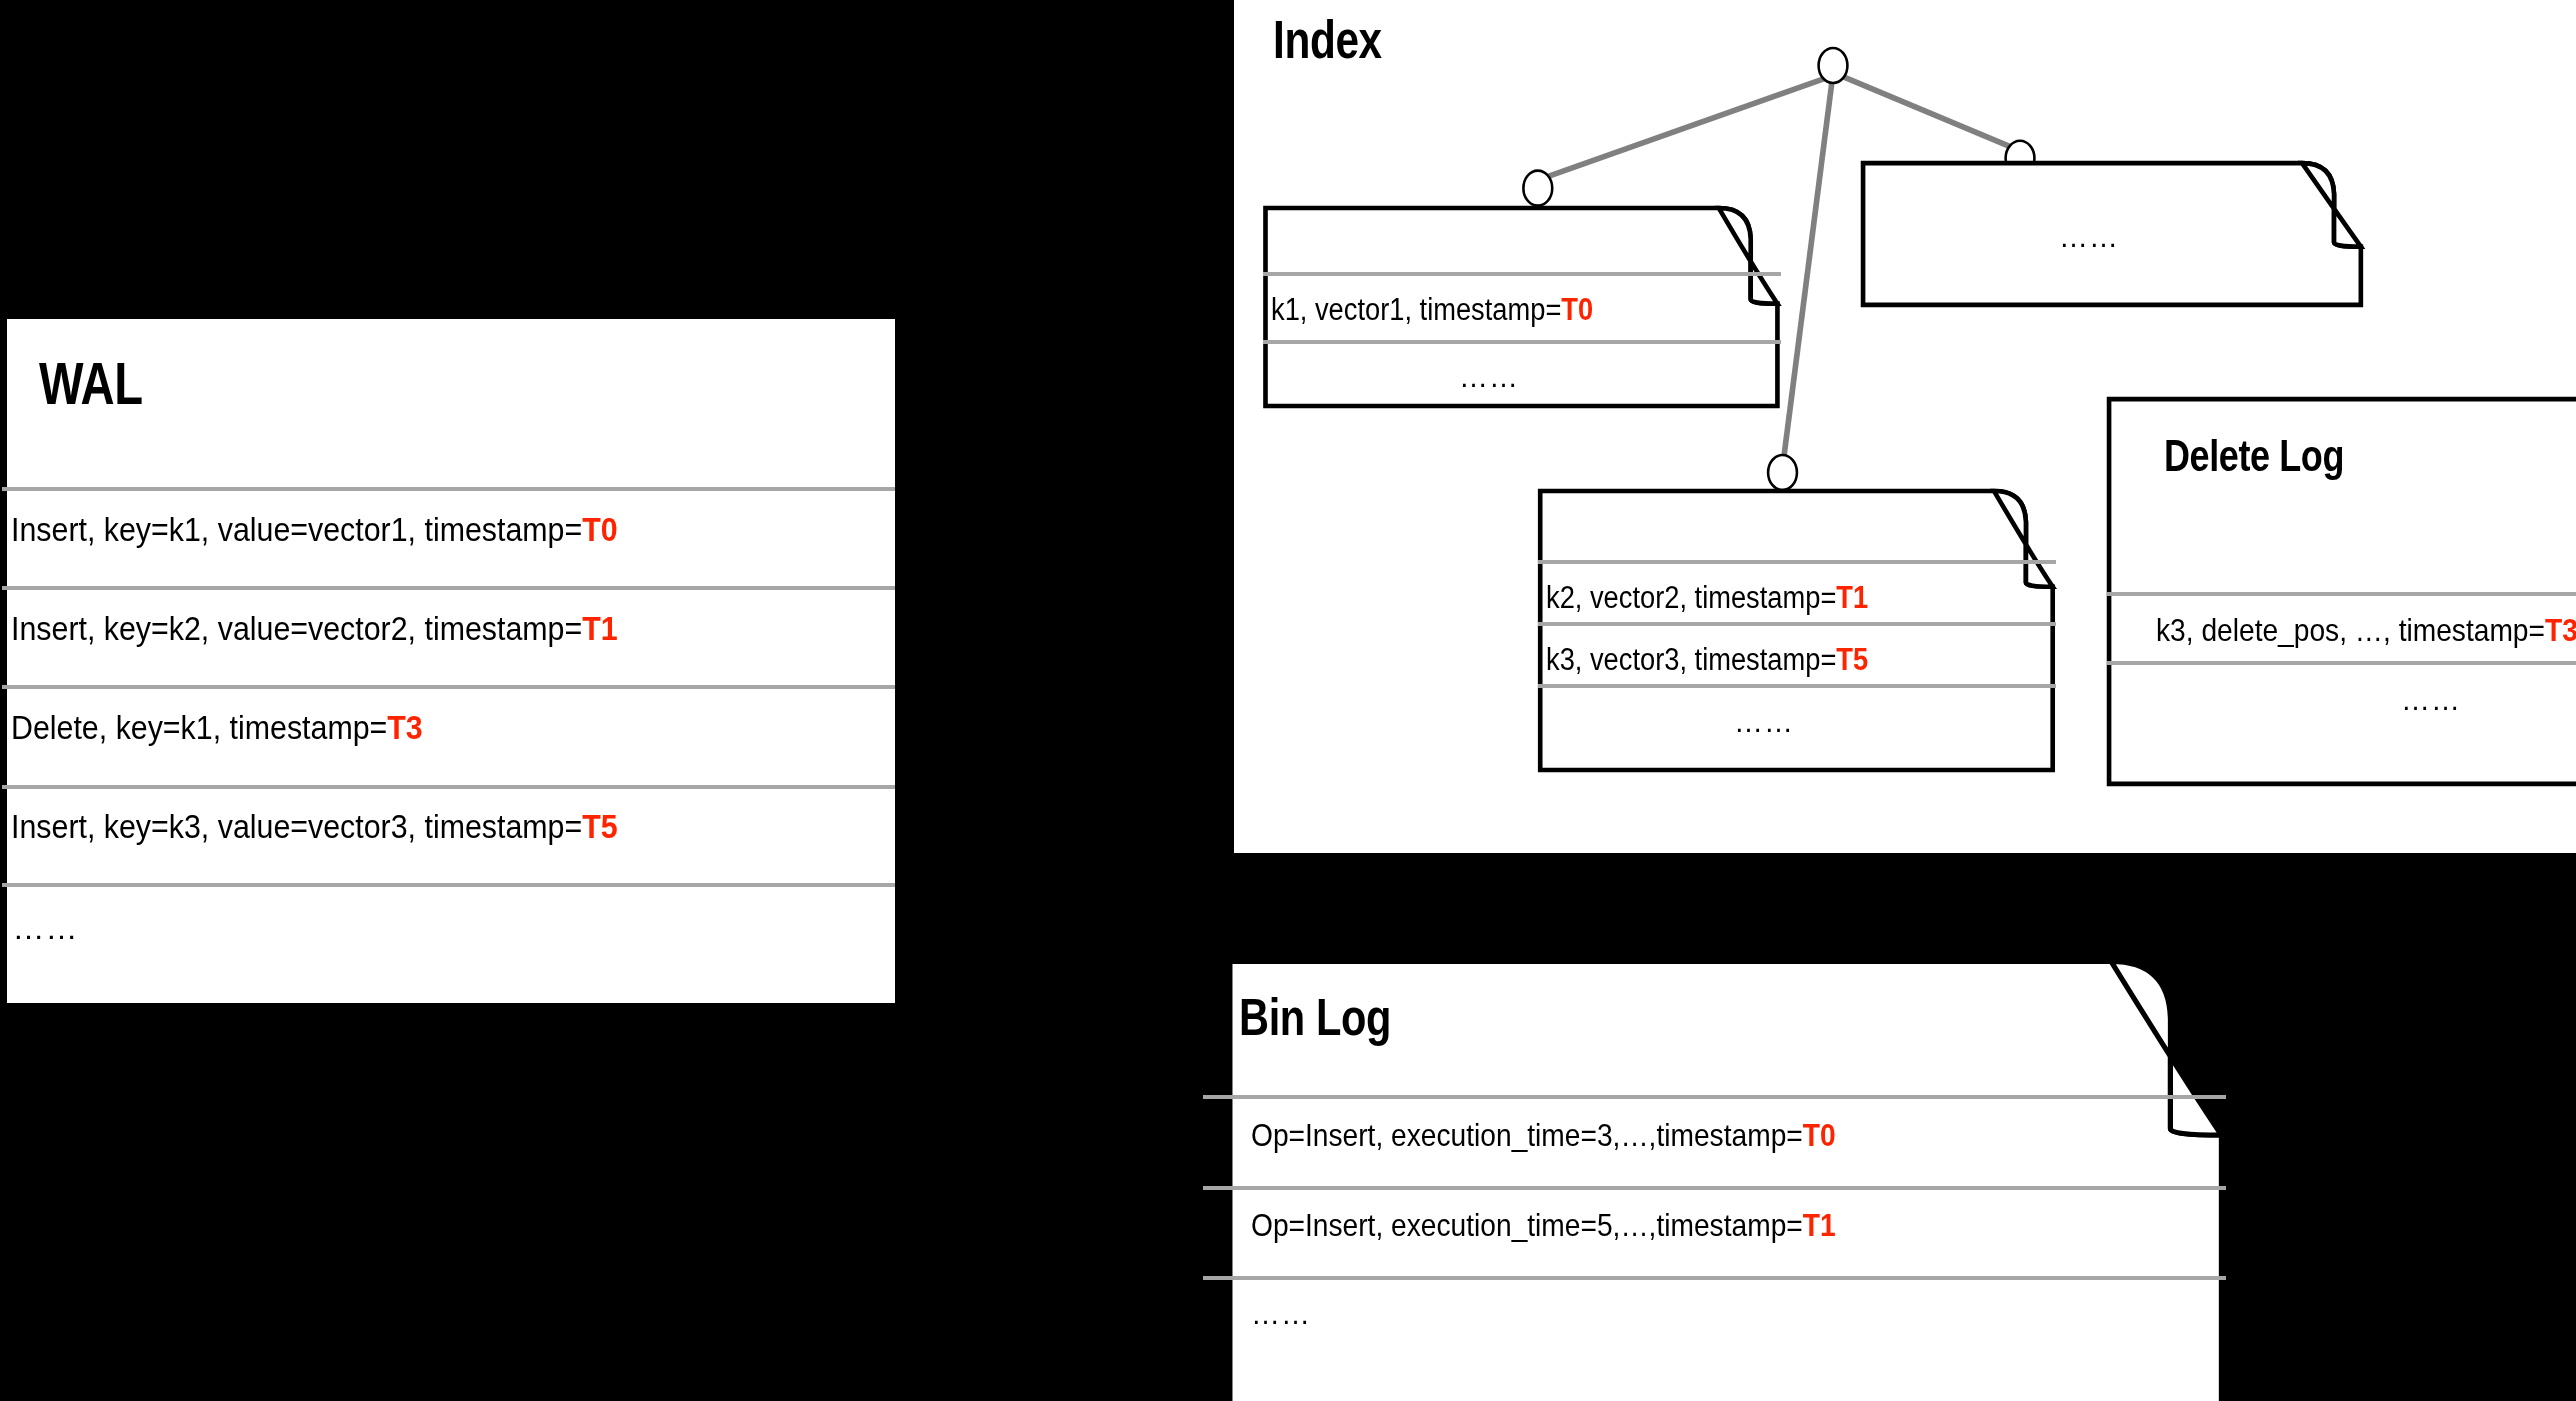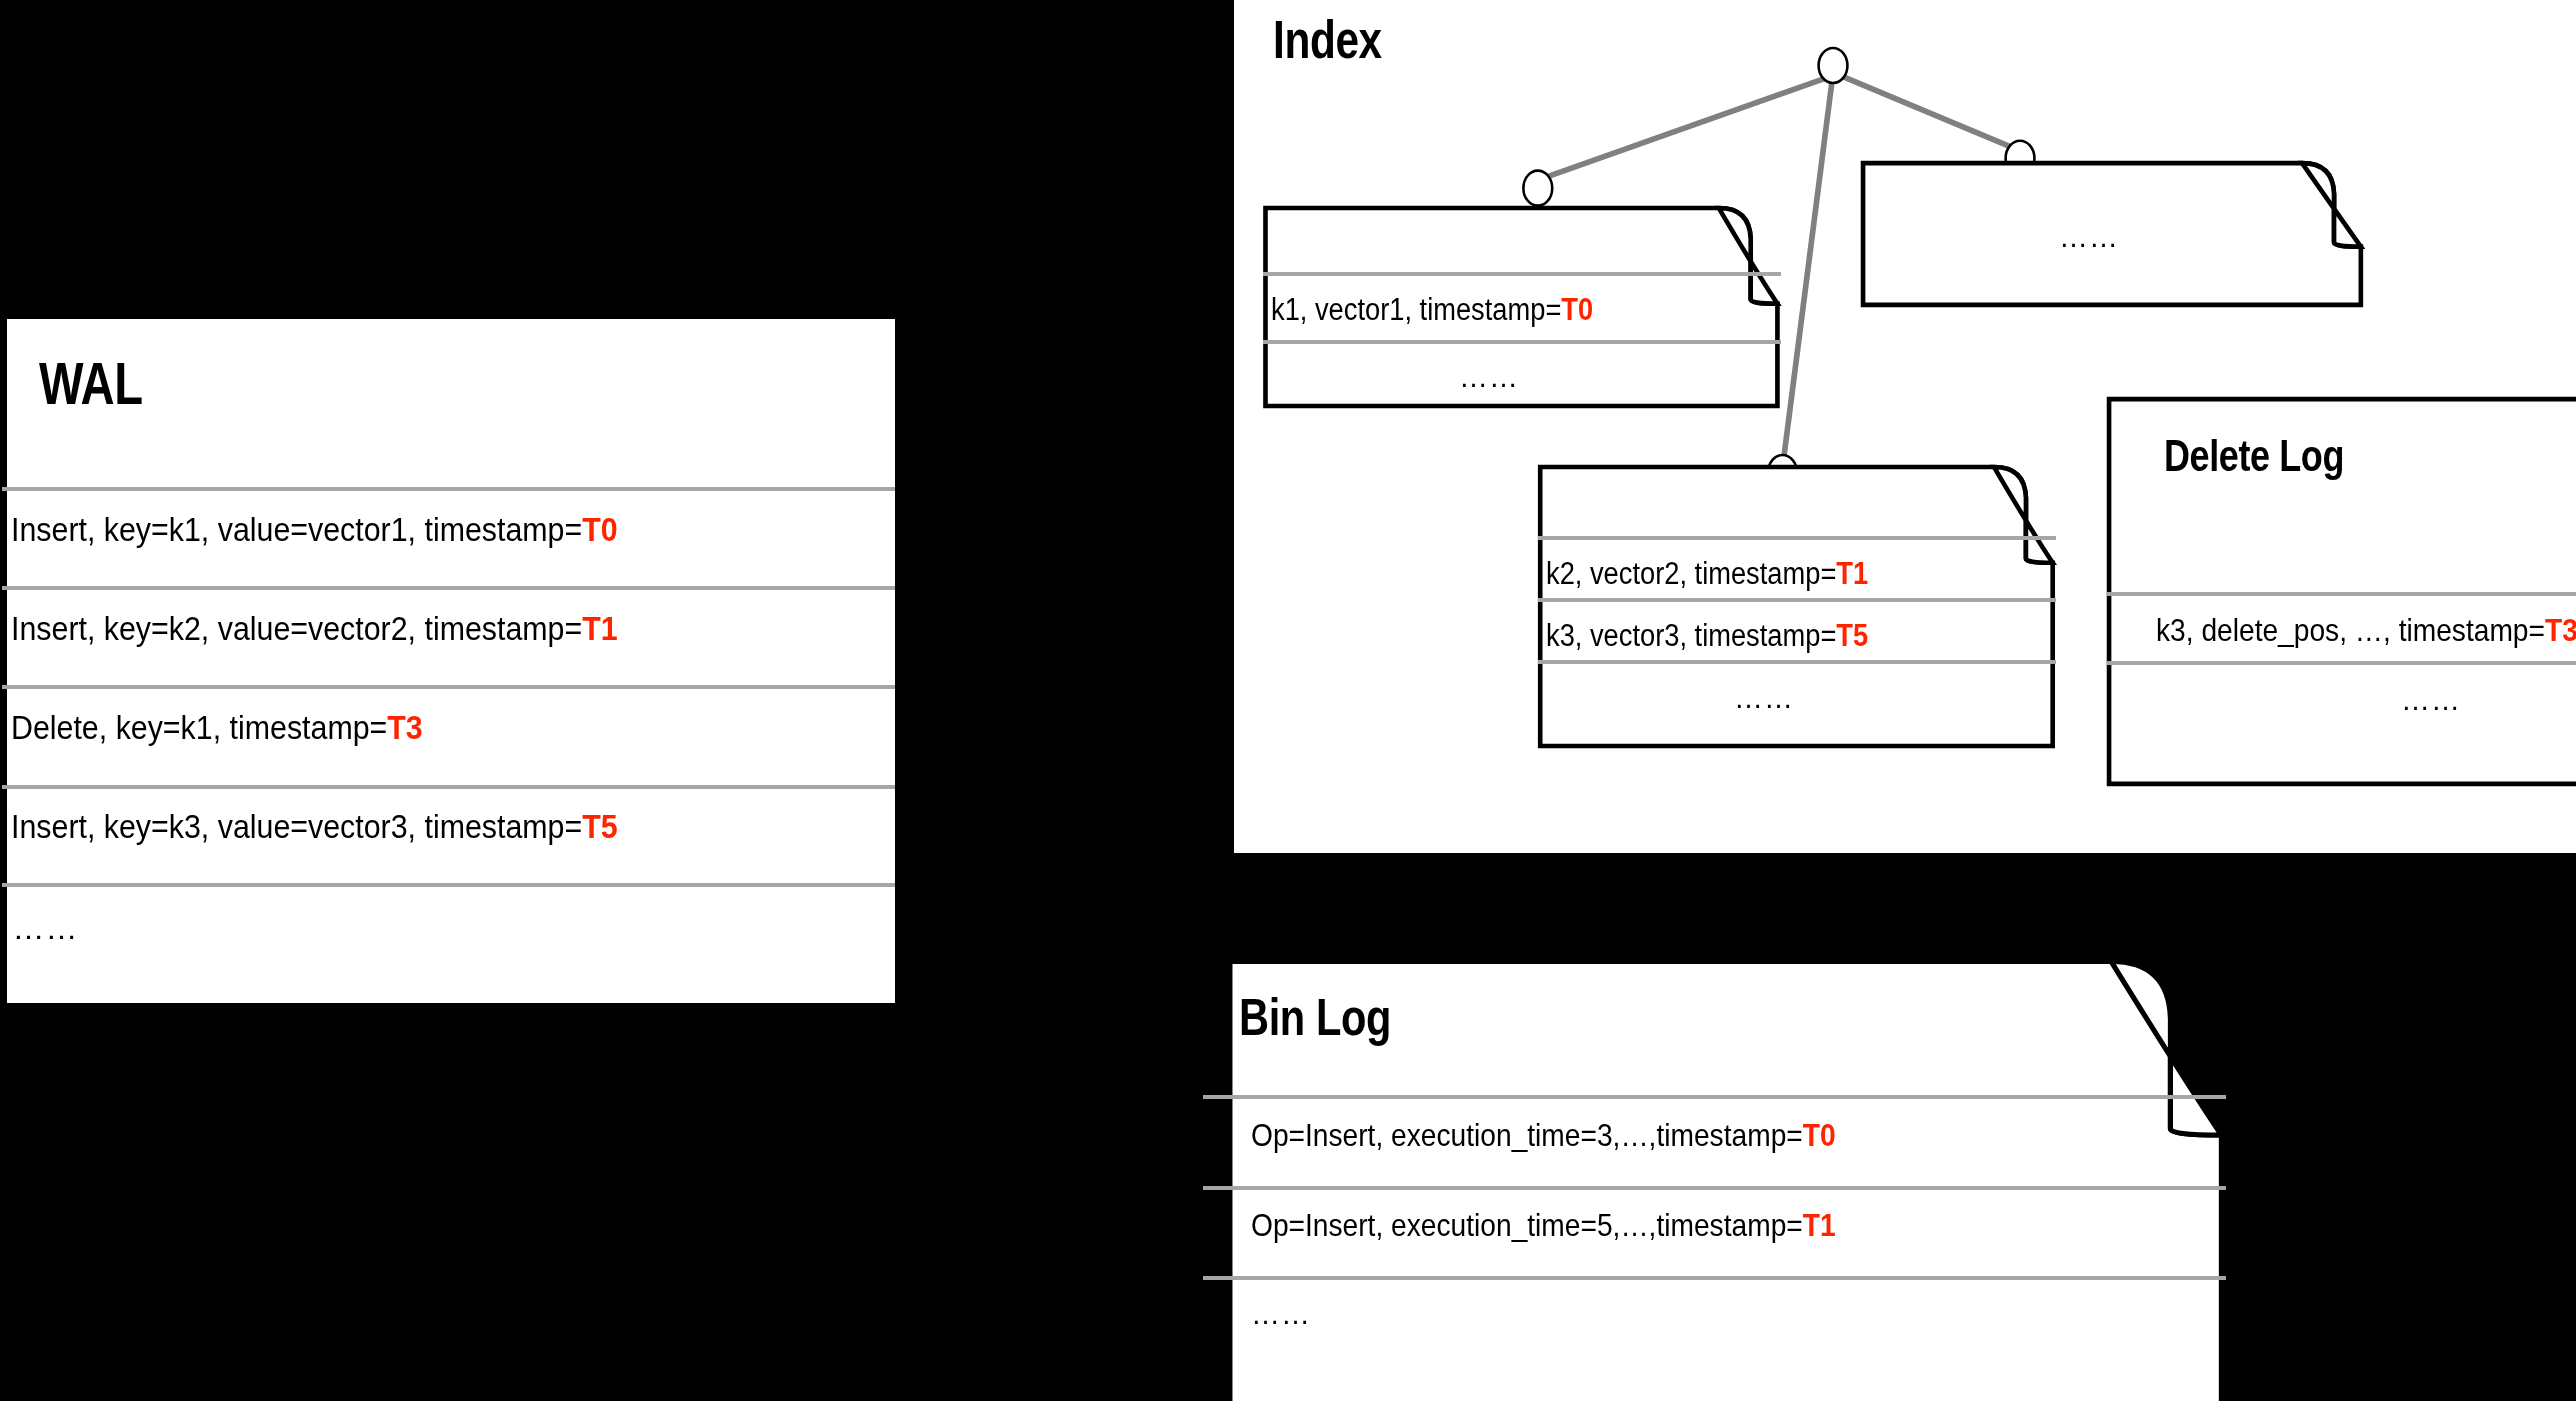--- a/index.html
+++ b/index.html
@@ -100,21 +100,21 @@
 </div>
 
 <div class="card" style="left:1861px;top:161px;width:500px;height:141px;">
   <svg width="505" height="146" viewBox="0 0 980 283">
     <path d="M4,4 L856,4 Q916,4 918,64 L918,158 Q918,166 970,166 L970,279 L4,279 Z" fill="#ffffff" stroke="#000000" stroke-width="9"></path>
     <path d="M856,4 Q916,4 918,64 L918,158 Q918,166 970,166 Q930,110 856,4 Z" fill="#ffffff" stroke="#000000" stroke-width="9"></path>
   </svg>
   <div class="dots" style="left:198px;top:62px;font-size:29px;line-height:29px;">……</div>
 </div>
 
-<div class="card" style="left:1538px;top:465px;width:515px;height:222px;">
+<div class="card" style="left:1538px;top:489px;width:515px;height:222px;">
   <svg width="520" height="283" viewBox="0 0 1010 550">
     <path d="M4,4 L886,4 Q946,4 948,64 L948,182 Q948,190 1000,190 L1000,546 L4,546 Z" fill="#ffffff" stroke="#000000" stroke-width="9"></path>
     <path d="M886,4 Q946,4 948,64 L948,182 Q948,190 1000,190 Q960,130 886,4 Z" fill="#ffffff" stroke="#000000" stroke-width="9"></path>
   </svg>
   <div class="cardline" style="left:0px;top:71px;width:518px;"></div>
   <div class="cardtxt" style="left:8.2px;top:93px;font-size:31px;line-height:31px;">
     <span>k2, vector2, timestamp=</span><span class="ts">T1</span>
   </div>
   <div class="cardline" style="left:0px;top:133px;width:518px;"></div>
   <div class="cardtxt" style="left:8.2px;top:155px;font-size:31px;line-height:31px;">

